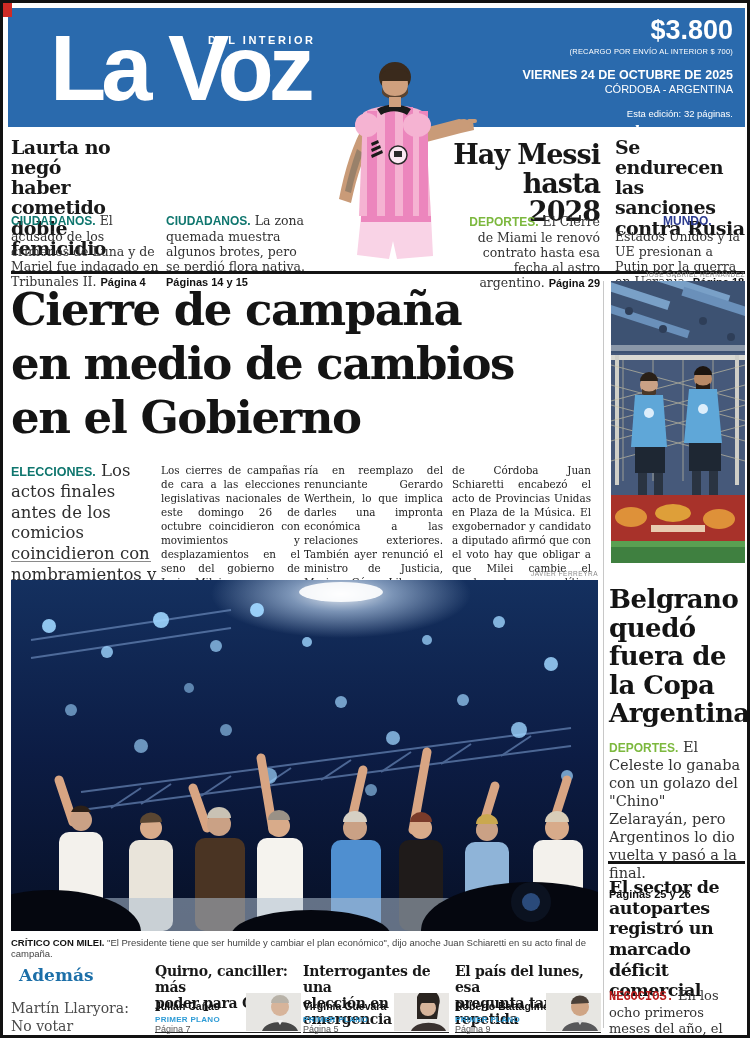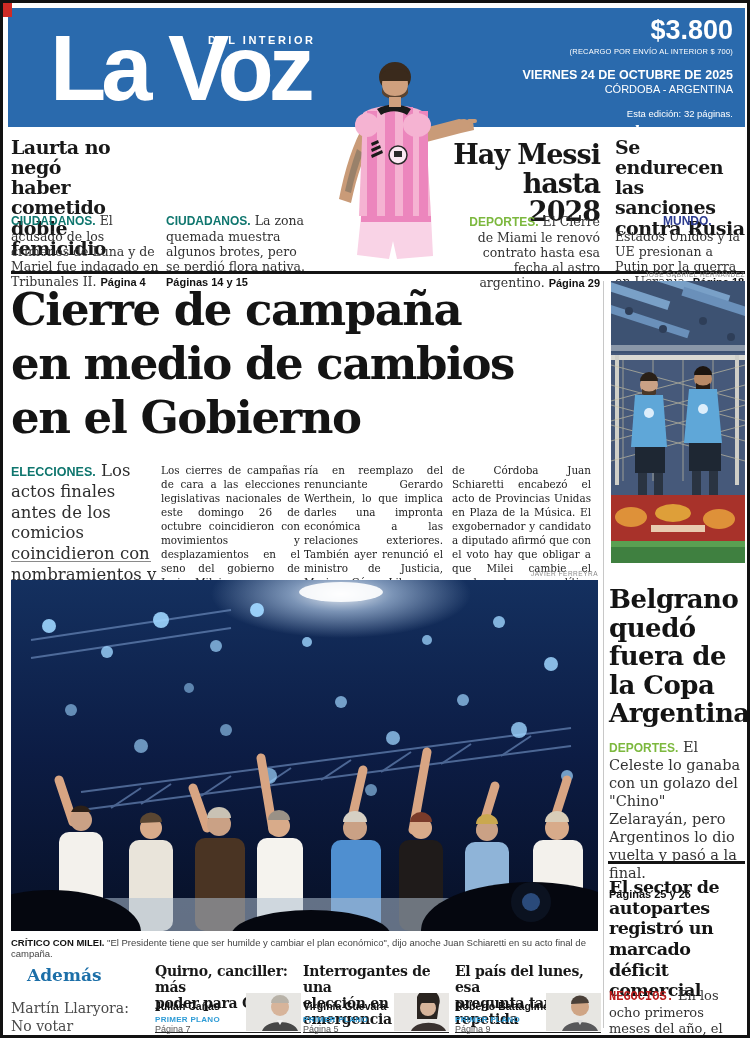--- a/index.html
+++ b/index.html
@@ -63,21 +63,21 @@
            letter-spacing:-.5px;white-space:pre-line;margin:0;
            font-family:"DejaVu Serif","Liberation Serif",serif;}
   .belgrano-hl{top:582px;font-size:26px;}
   .side-kicker{left:606px;width:137px;font-size:14.5px;line-height:1.24;color:#333;
                font-family:"DejaVu Serif","Liberation Serif",serif;}
   .side-rule{left:605px;top:858px;width:137px;height:3px;background:#141414;}
   .auto-hl{top:874px;font-size:17.5px;line-height:1.18;}
   .auto-kicker{top:985px;font-size:13px;}
 
   
-  .ademas-title{left:24px;top:962px;font-size:17px;font-weight:bold;color:#1c6fa8;margin:0;
+  .ademas-title{left:16px;top:962px;font-size:17px;font-weight:bold;color:#1c6fa8;margin:0;
                 font-family:"DejaVu Serif","Liberation Serif",serif;}
   .ademas-text{left:8px;top:997px;width:140px;font-size:14px;line-height:1.28;color:#4a4a4a;
                font-family:"DejaVu Serif","Liberation Serif",serif;white-space:pre-line;}
   .colm{top:960px;width:146px;height:69px;border-bottom:1.5px solid #222;}
   .colm h4{margin:0;font-size:14px;line-height:1.15;letter-spacing:-.3px;color:#181818;
            font-family:"DejaVu Serif","Liberation Serif",serif;font-weight:bold;white-space:pre-line;}
   .colm .author{position:absolute;left:0;top:37px;font-size:10.5px;font-weight:bold;color:#111;}
   .colm .section{position:absolute;left:0;top:52px;font-size:8px;font-weight:bold;color:#2f9cd6;letter-spacing:.3px;}
   .colm .pg{position:absolute;left:0;top:61px;font-size:9px;color:#555;}
   .colm svg{position:absolute;right:0;bottom:1px;}

